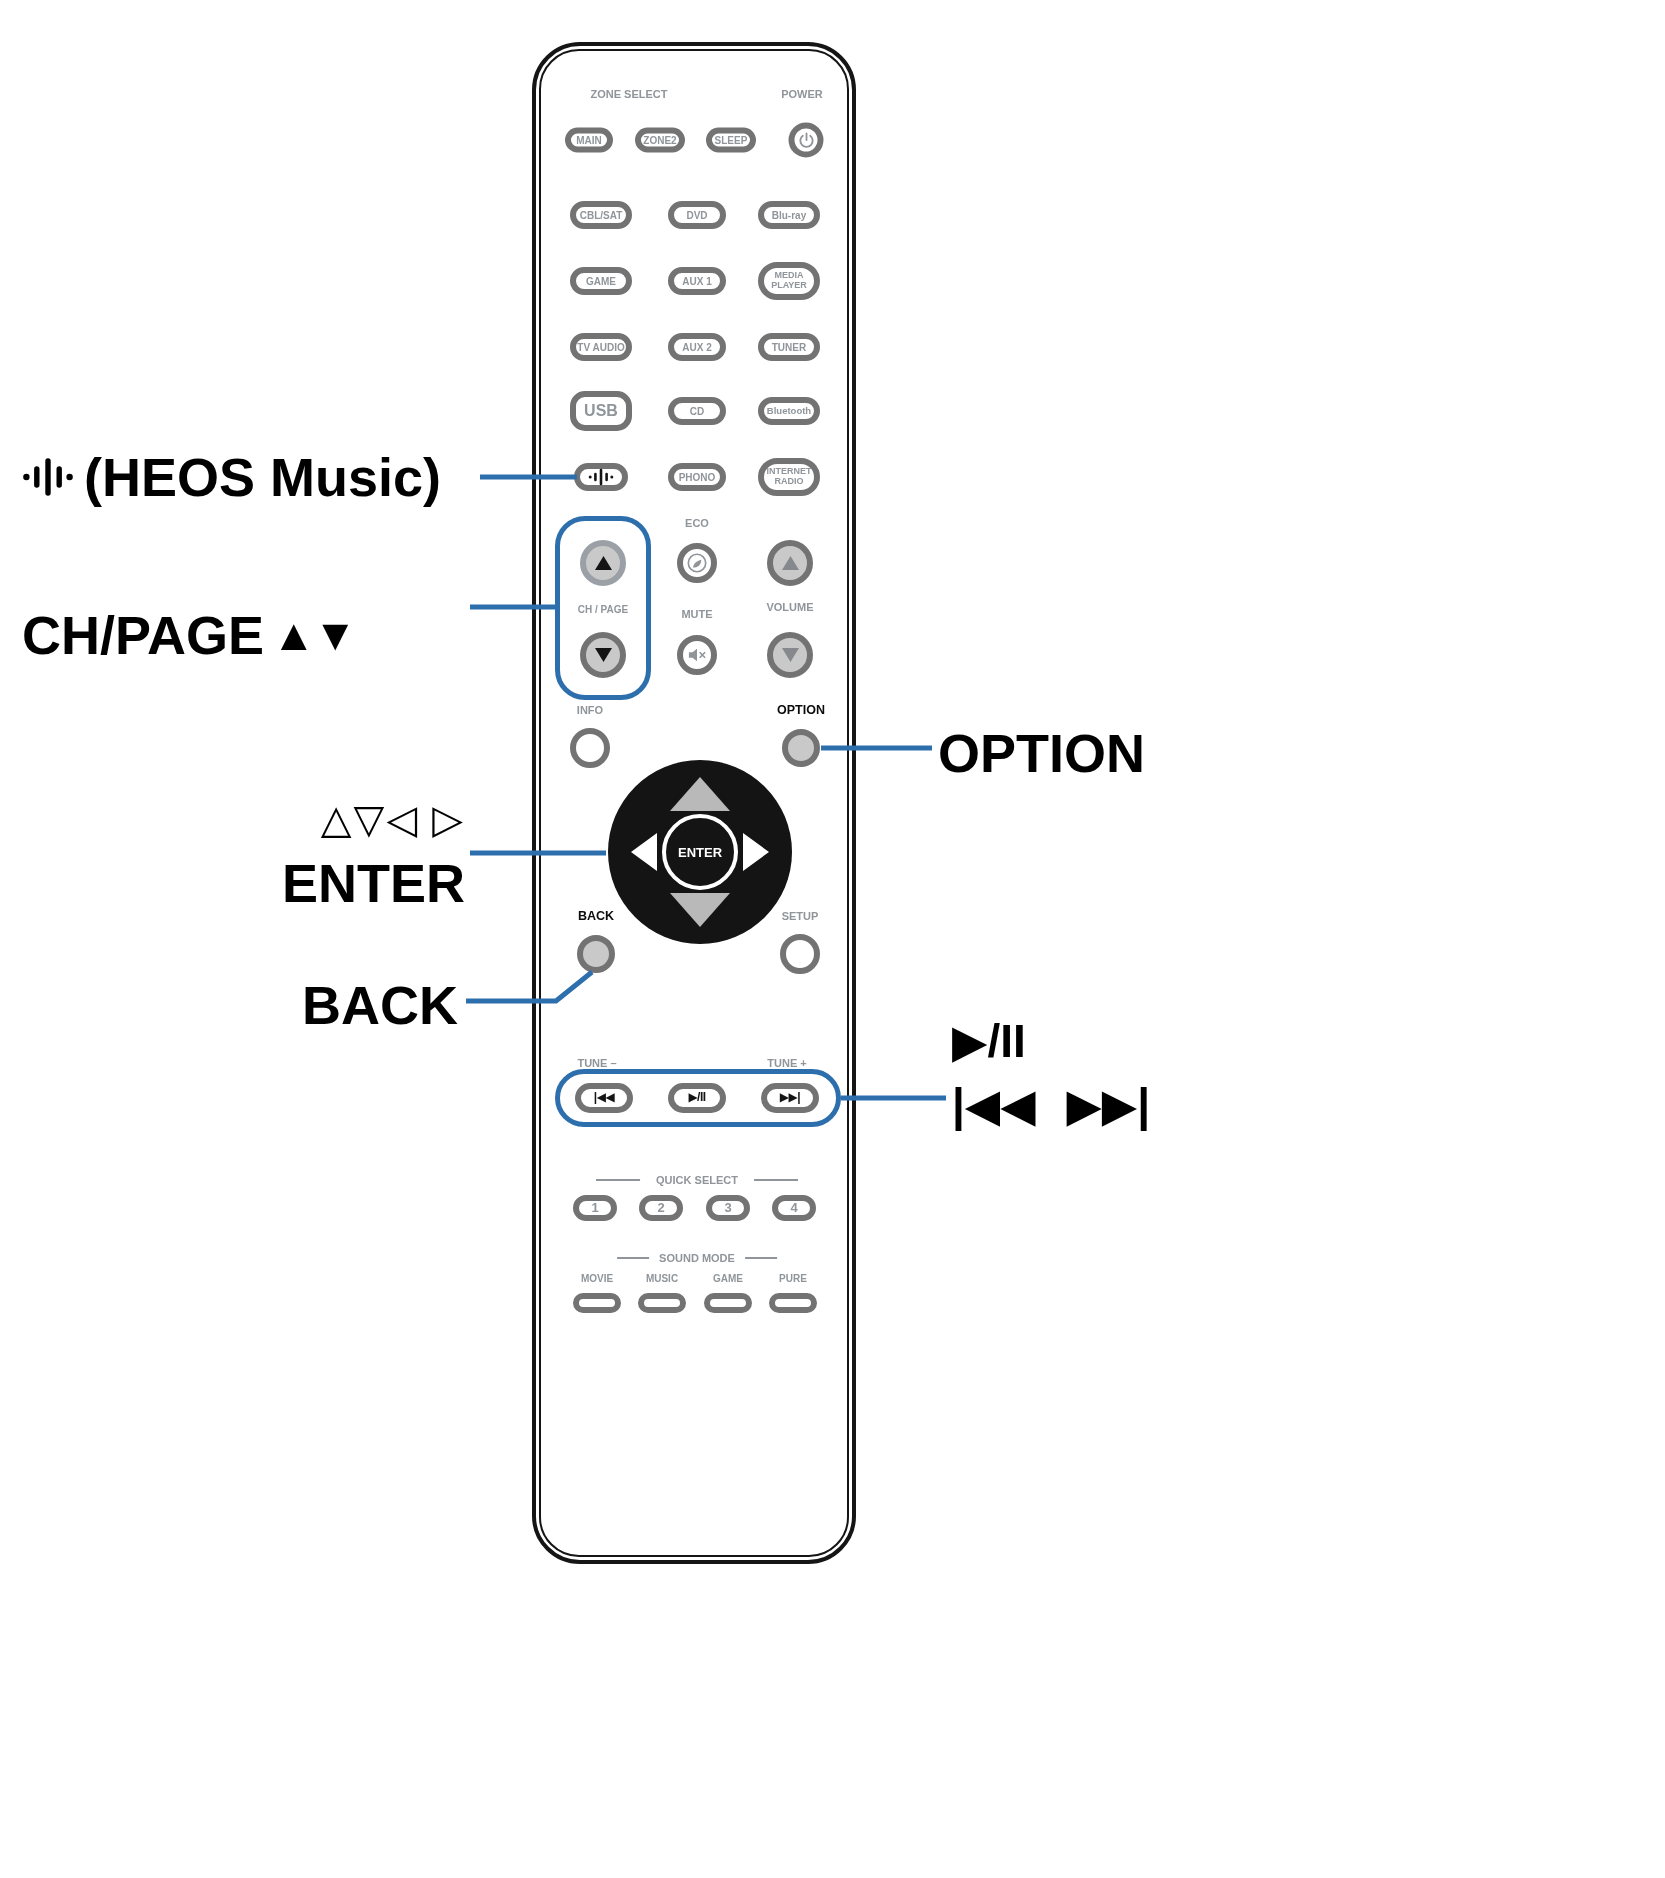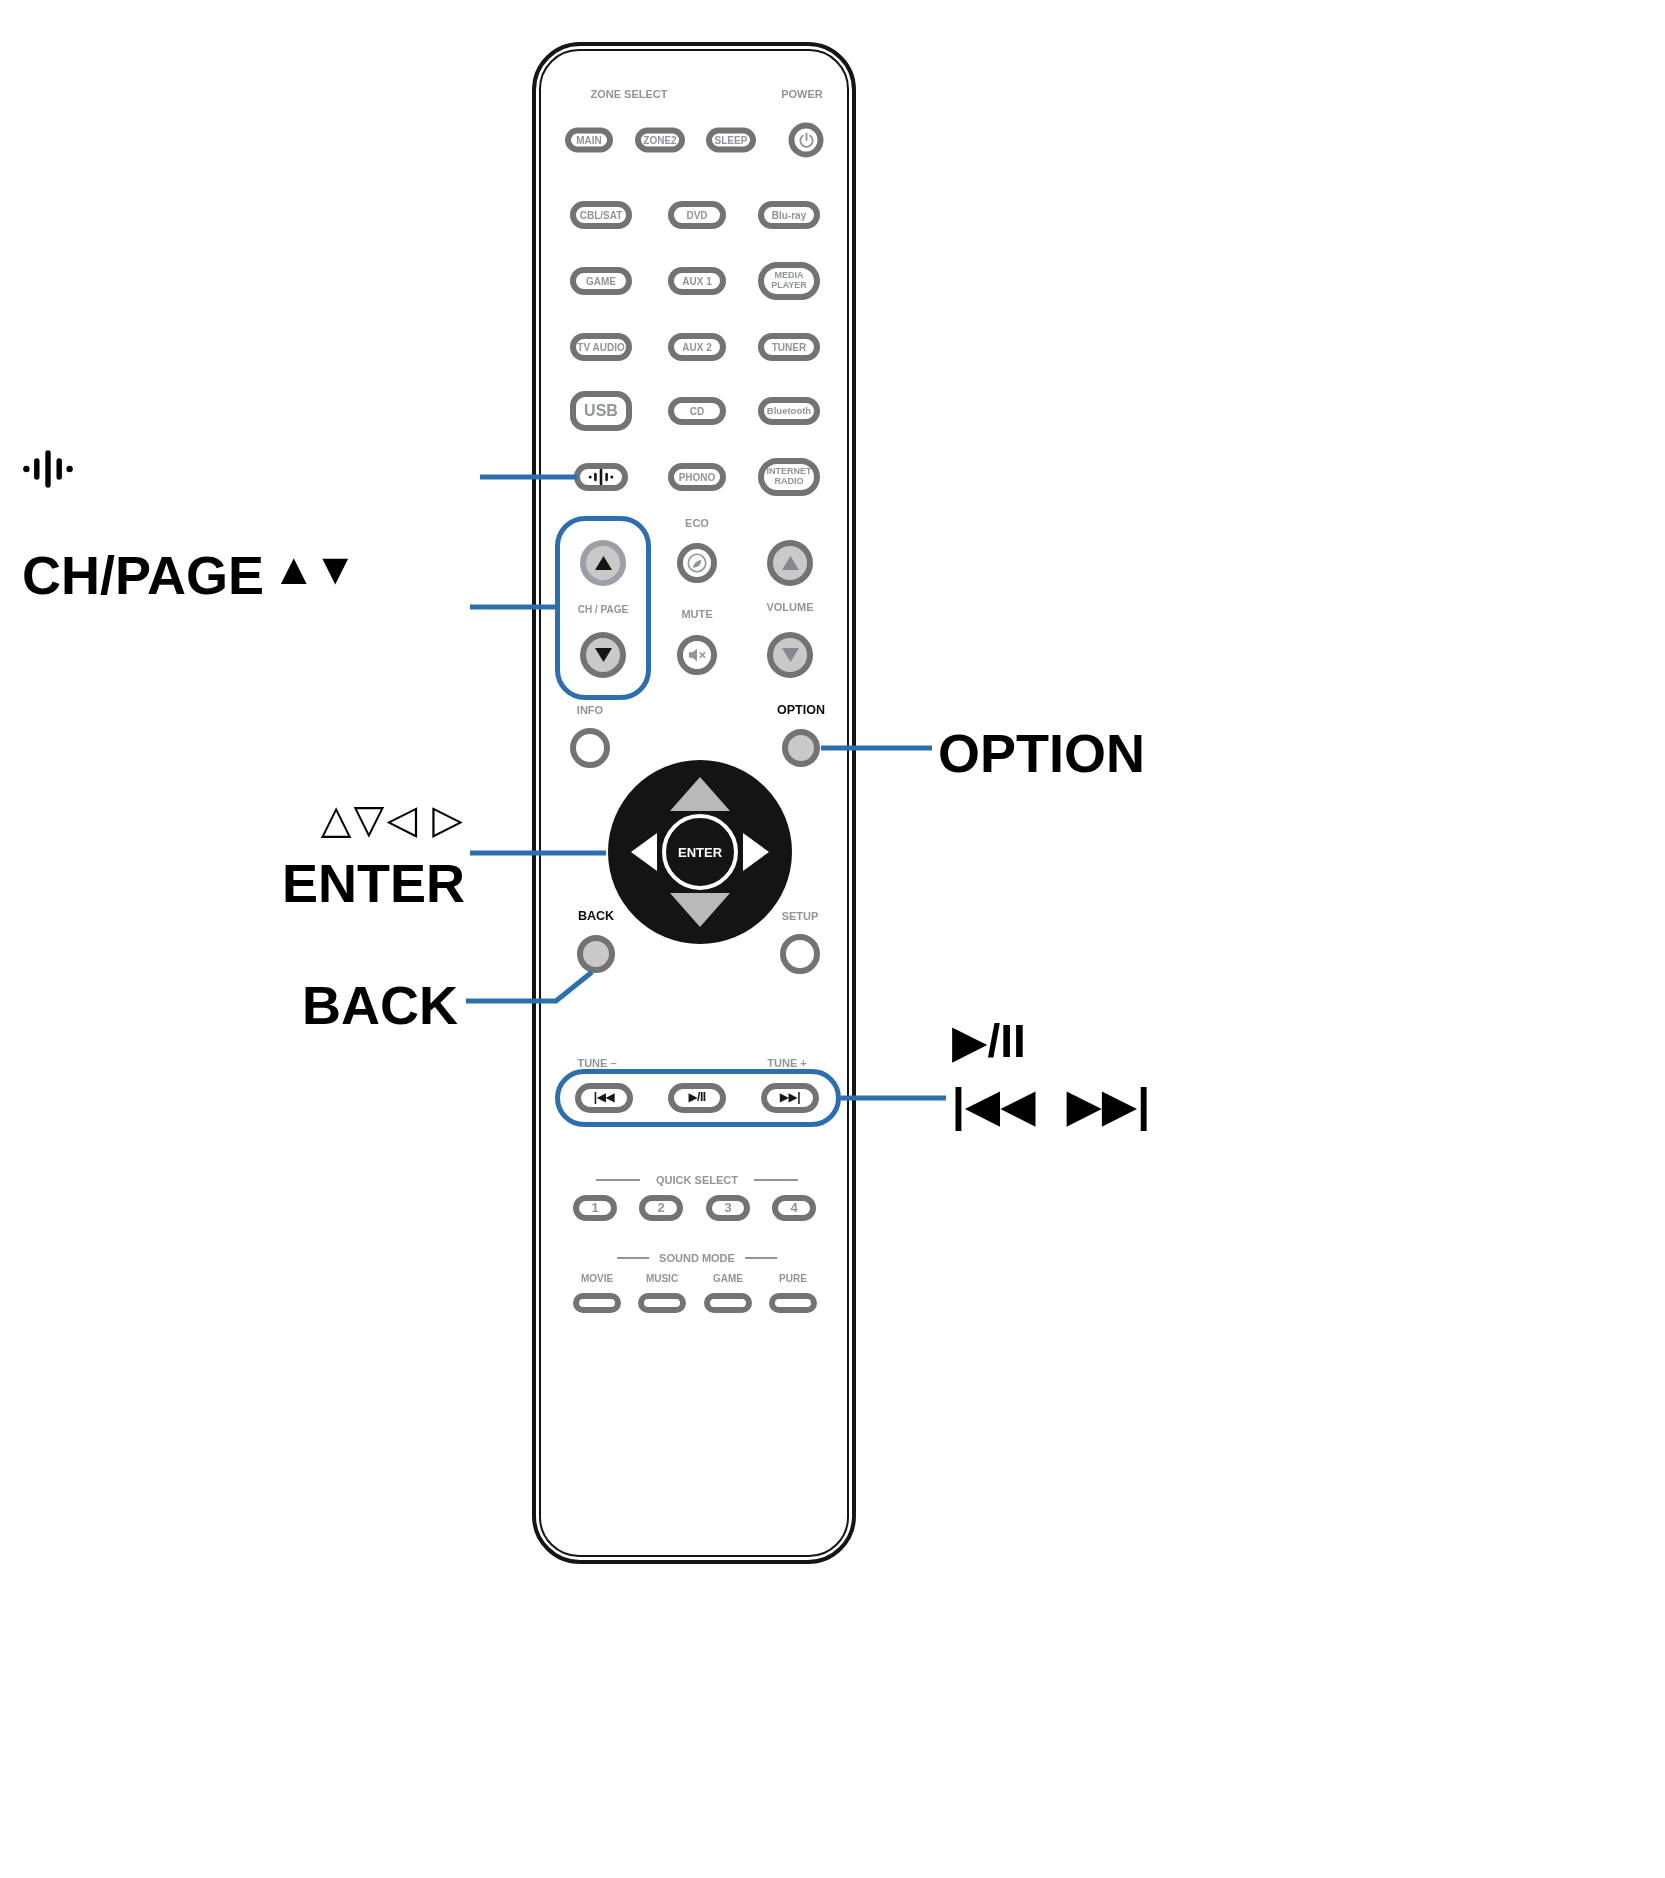--- a/index.html
+++ b/index.html
@@ -183,23 +183,24 @@
   <div class="callout" style="left:22px;top:446px;display:flex;align-items:center;gap:10px;font-size:54px">
     <span>
       <svg width="52" height="46" viewBox="0 0 26 22" fill="none" stroke="#000" stroke-width="2.7" stroke-linecap="round">
         <circle cx="2.2" cy="11" r="1.6" fill="#000" stroke="none"></circle>
         <path d="M7.4 7v8"></path>
           <path d="M13 3v16"></path>
           <path d="M18.6 7v8"></path>
         <circle cx="23.8" cy="11" r="1.6" fill="#000" stroke="none"></circle>
       </svg>
     </span>
-  </div>
-
-  <div class="callout" style="left:22px;top:544px;display:flex;align-items:flex-start;font-size:54px">
+    <span>(HEOS Music)</span>
+  </div>
+
+  <div class="callout" style="left:22px;top:604px;display:flex;align-items:center;font-size:54px">
     <span>CH/PAGE</span>
     <span style="font-size:44px;margin-left:8px;letter-spacing:-2px">▲▼</span>
   </div>
 
   <div class="callout" style="left:230px;top:796px;width:235px;text-align:right">
     <div style="font-size:40px;font-weight:normal;letter-spacing:2px">△▽◁ ▷</div>
     <div style="font-size:54px;margin-top:10px">ENTER</div>
   </div>
 
   <div class="callout" style="left:230px;top:974px;width:228px;text-align:right;font-size:54px">BACK</div>

